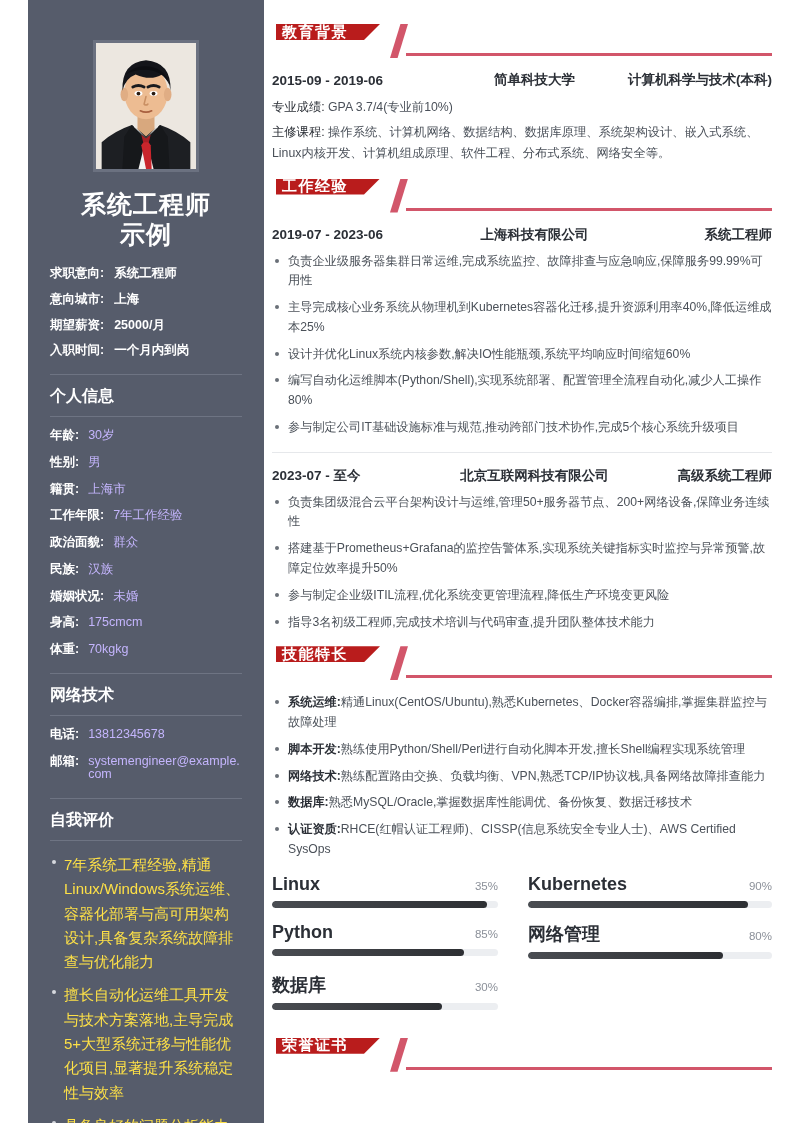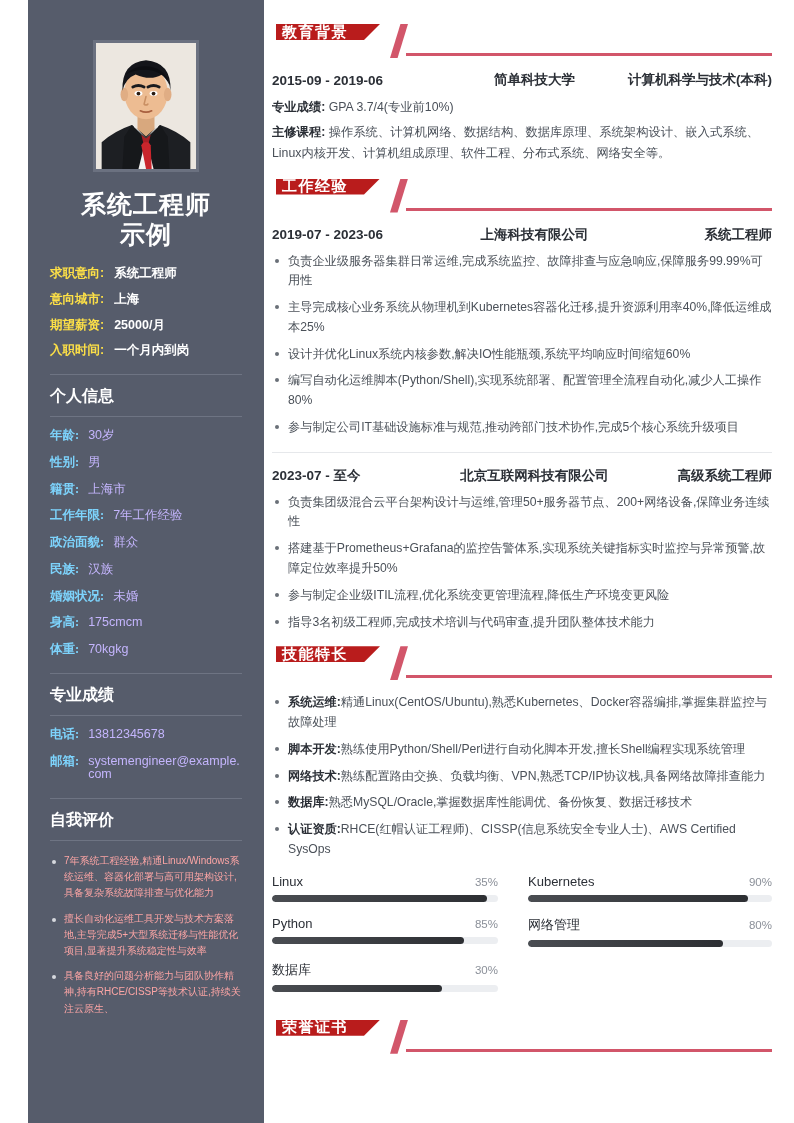--- a/index.html
+++ b/index.html
@@ -31,40 +31,40 @@
   .avatar svg { display:block; width:100%; height:100%; }
 
   .name-block { text-align:center; margin-top: 18px; }
   .name-block .nm {
     font-size: 25px; font-weight: 700; line-height: 1.18;
     letter-spacing: 1px; color:#fff;
   }
 
   .obj-list { margin-top: 18px; }
   .obj-row { display:flex; font-size: 12.5px; line-height: 1.1; margin-bottom: 12px; }
-  .obj-row .k { font-weight: 700; color:#fde047; white-space:nowrap; }
+  .obj-row .k { font-weight: 700; color:#ffffff; white-space:nowrap; }
   .obj-row .v { font-weight: 700; color:#ffffff; margin-left: 10px; }
 
   .sec { margin-top: 16px; }
   .sec-hd {
     font-size: 16px; font-weight: 700; color:#ffffff;
     padding: 11px 0 9px 0;
     border-top: 1px solid #6e7483;
     border-bottom: 1px solid #6e7483;
     margin-bottom: 12px;
   }
 
   .info-row { display:flex; font-size: 12.5px; line-height:1.1; margin-bottom: 13px; }
-  .info-row .k { font-weight:700; color:#7dd3fc; white-space:nowrap;font-family:Liberation Serif, serif; }
+  .info-row .k { font-weight:700; color:#ffffff; white-space:nowrap; }
   .info-row .v { color:#c4b5fd; margin-left: 9px; }
 
   .eval-ul { list-style:none; margin-top: 2px; }
   .eval-ul li {
     position:relative; padding-left: 14px; margin-bottom: 9px;
-    font-size: 10px; line-height: 1.62; color:#fca5a5;
+    font-size: 15px; line-height: 1.62; color:#fde047;
   }
   .eval-ul li::before {
     content:""; position:absolute; left:2px; top:7px;
     width:4px; height:4px; border-radius:50%; background:#d6d8de;
   }
 
   
   .main {
     position:absolute; left: 272px; top: 0;
     width: 500px; height: 1123px;
@@ -97,41 +97,41 @@
     position:absolute; right:0; bottom:2px; height:3px;
     background:#d2566a;
   }
 
   .row3 { display:flex; align-items:center; font-size:13.5px; font-weight:700; color:#2b2f36; margin-bottom: 8px; }
   .row3 .c1 { width:175px; }
   .row3 .c2 { flex:1; text-align:center; }
   .row3 .c3 { width:150px; text-align:right; }
 
   .kv-line { font-size: 12.3px; color:#4a5059; line-height:1.75; margin-bottom: 3px; }
-  .kv-line b { color:#2b2f36; font-weight:700; }
+  .kv-line b { color:#2b2f36; font-weight:400; }
 
   .bullets { list-style:none; margin-top:3px; }
   .bullets li {
     position:relative; padding-left:16px; margin-bottom:7px;
     font-size:12.2px; line-height:1.62; color:#4b5159;
   }
   .bullets li::before {
     content:""; position:absolute; left:3px; top:7px;
     width:4px; height:4px; border-radius:50%; background:#6a7078;
   }
   .bullets li b { color:#2b2f36; font-weight:700; }
 
   .job-div { height:1px; background:#e6e8eb; margin: 14px 0 14px 0; }
 
   
   .bars { display:flex; flex-wrap:wrap; margin-top: 14px; }
   .bar-cell { width:50%; padding-right:24px; margin-bottom: 14px; }
   .bar-cell:nth-child(even) { padding-right:0; padding-left:6px; }
   .bar-top { display:flex; justify-content:space-between; align-items:baseline; margin-bottom:6px; }
-  .bar-top .bn { font-size:13px; font-weight:400; color:#2b2f36; }
+  .bar-top .bn { font-size:18px; font-weight:700; color:#2b2f36; }
   .bar-top .bp { font-size:11.5px; color:#8b9099; }
   .bar-track { height:7px; background:#eceef1; border-radius:4px; overflow:hidden; }
   .bar-fill {
     height:100%; border-radius:4px;
     background: linear-gradient(90deg,#4a4d52 0%, #2d2f33 100%);
   }
 </style>
 </head>
 <body>
 
@@ -236,21 +236,21 @@
         <span class="k">身高:</span>
         <span class="v">175cmcm</span>
       </div>
       <div class="info-row">
         <span class="k">体重:</span>
         <span class="v">70kgkg</span>
       </div>
     </div>
 
     <div class="sec">
-      <div class="sec-hd">专业成绩</div>
+      <div class="sec-hd">网络技术</div>
       <div class="info-row">
         <span class="k">电话:</span>
         <span class="v">13812345678</span>
       </div>
       <div class="info-row">
         <span class="k">邮箱:</span>
         <span class="v" style="word-break:break-all;">systemengineer@example.com</span>
       </div>
     </div>
 

